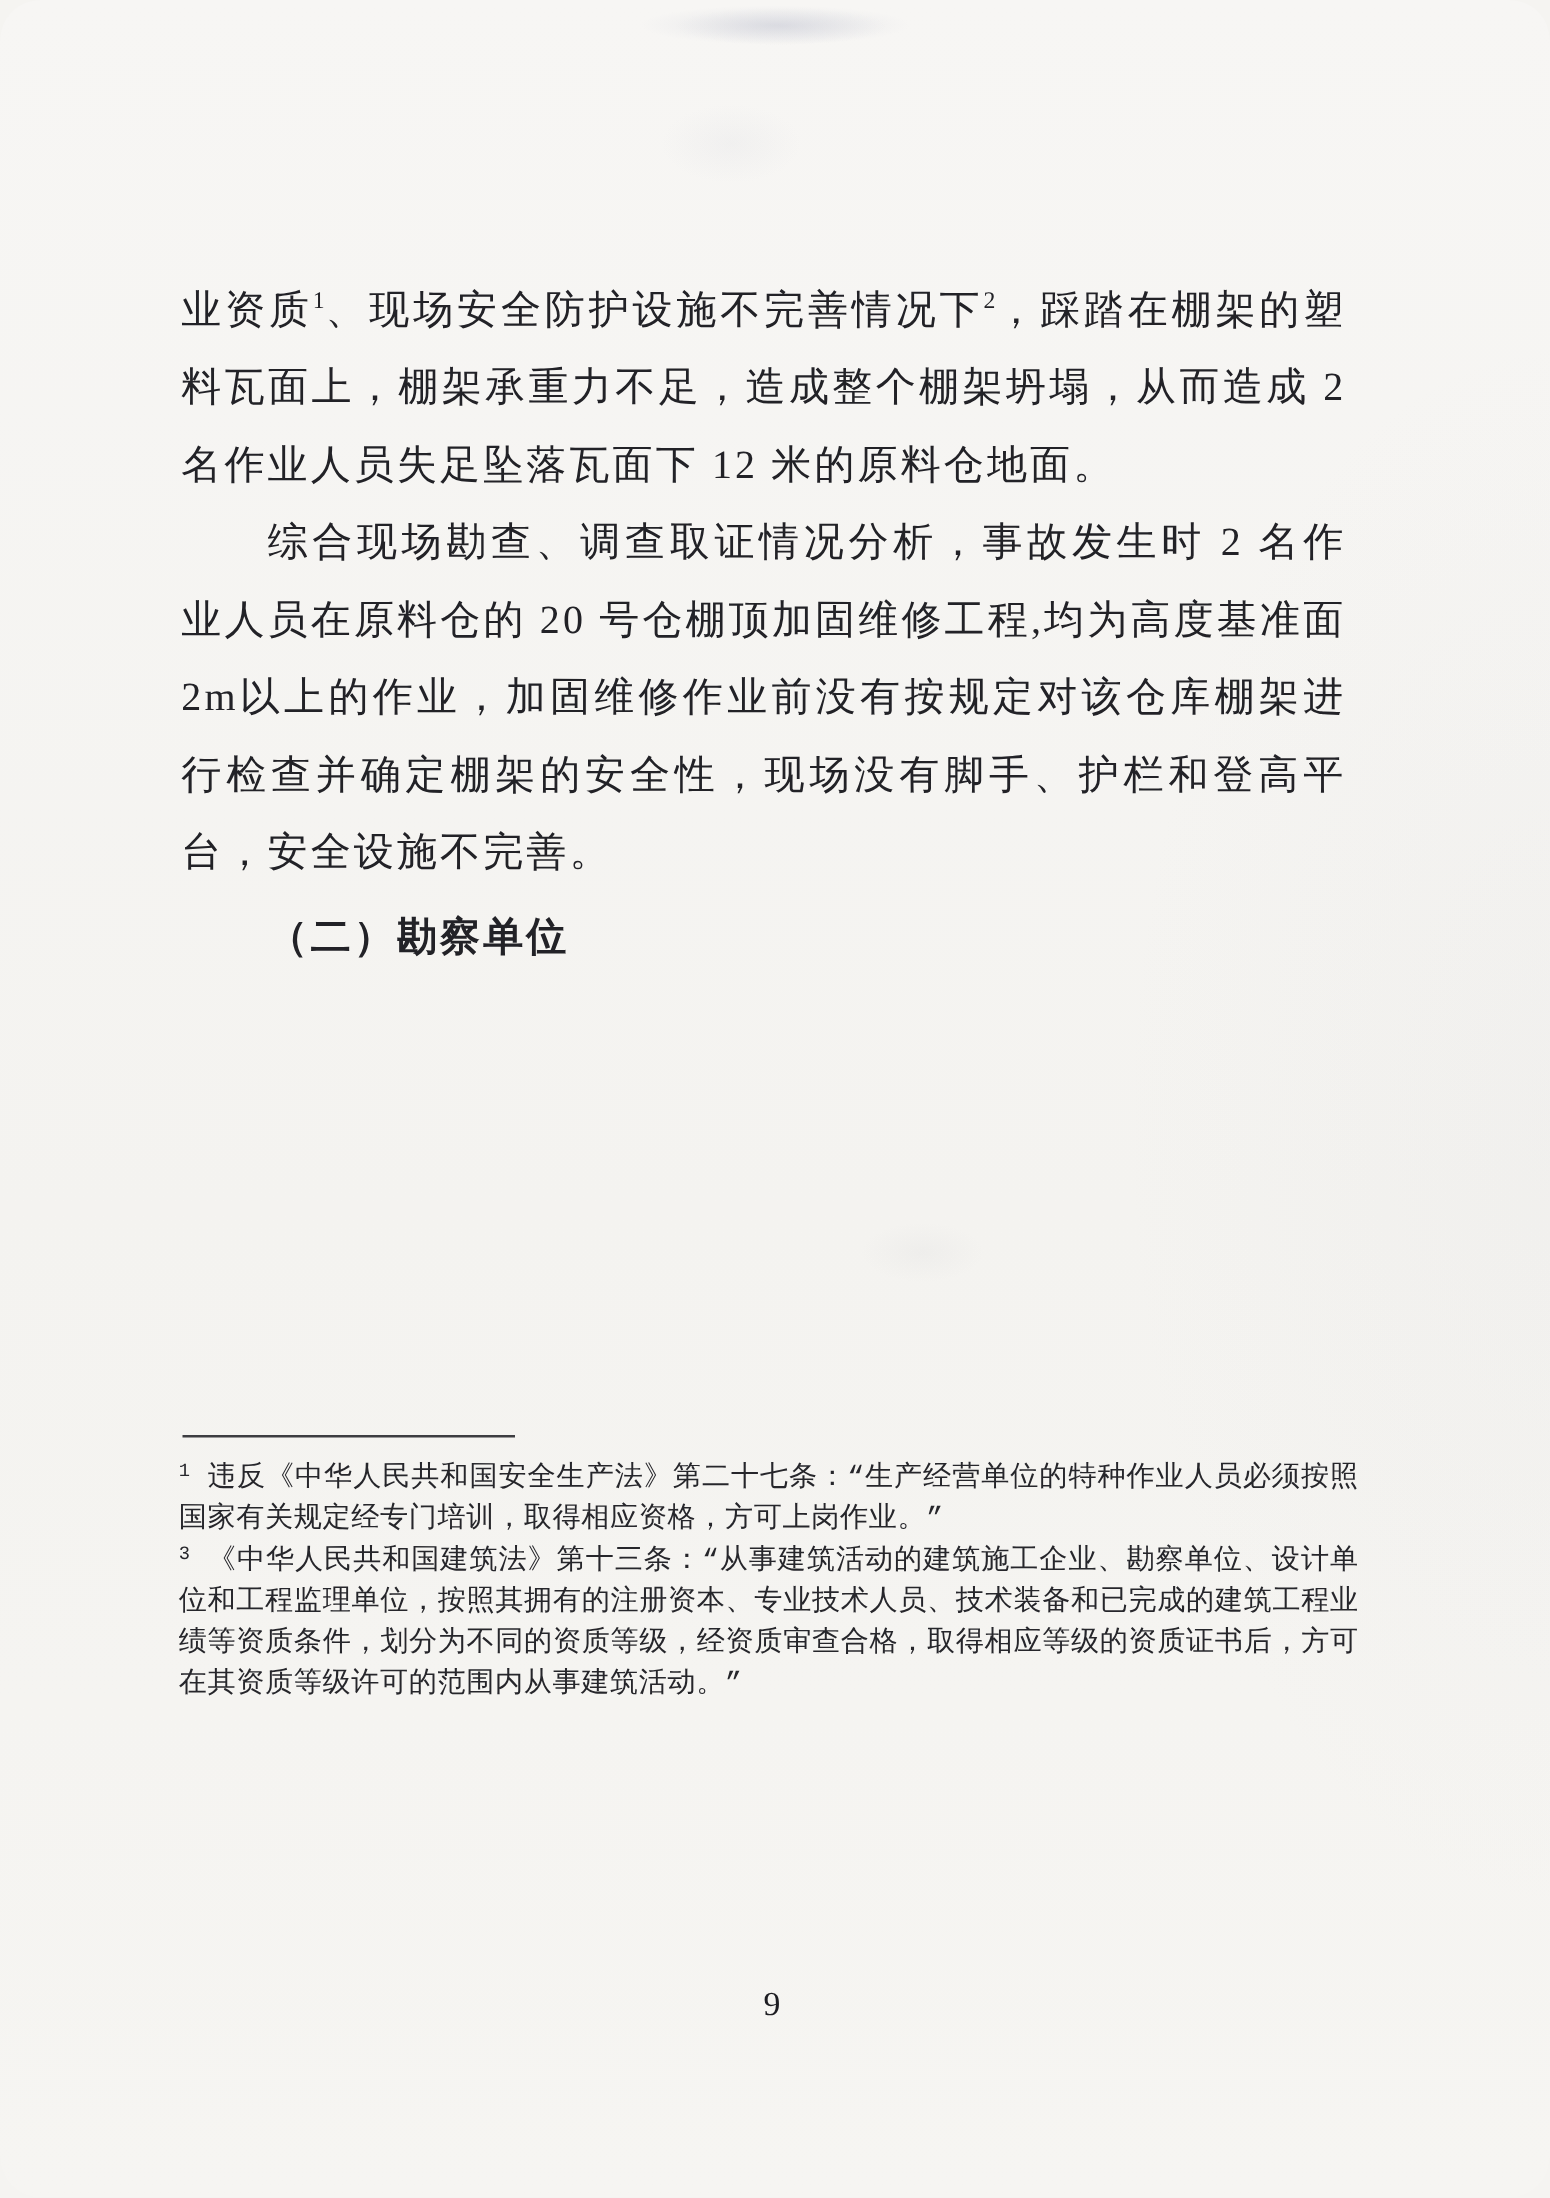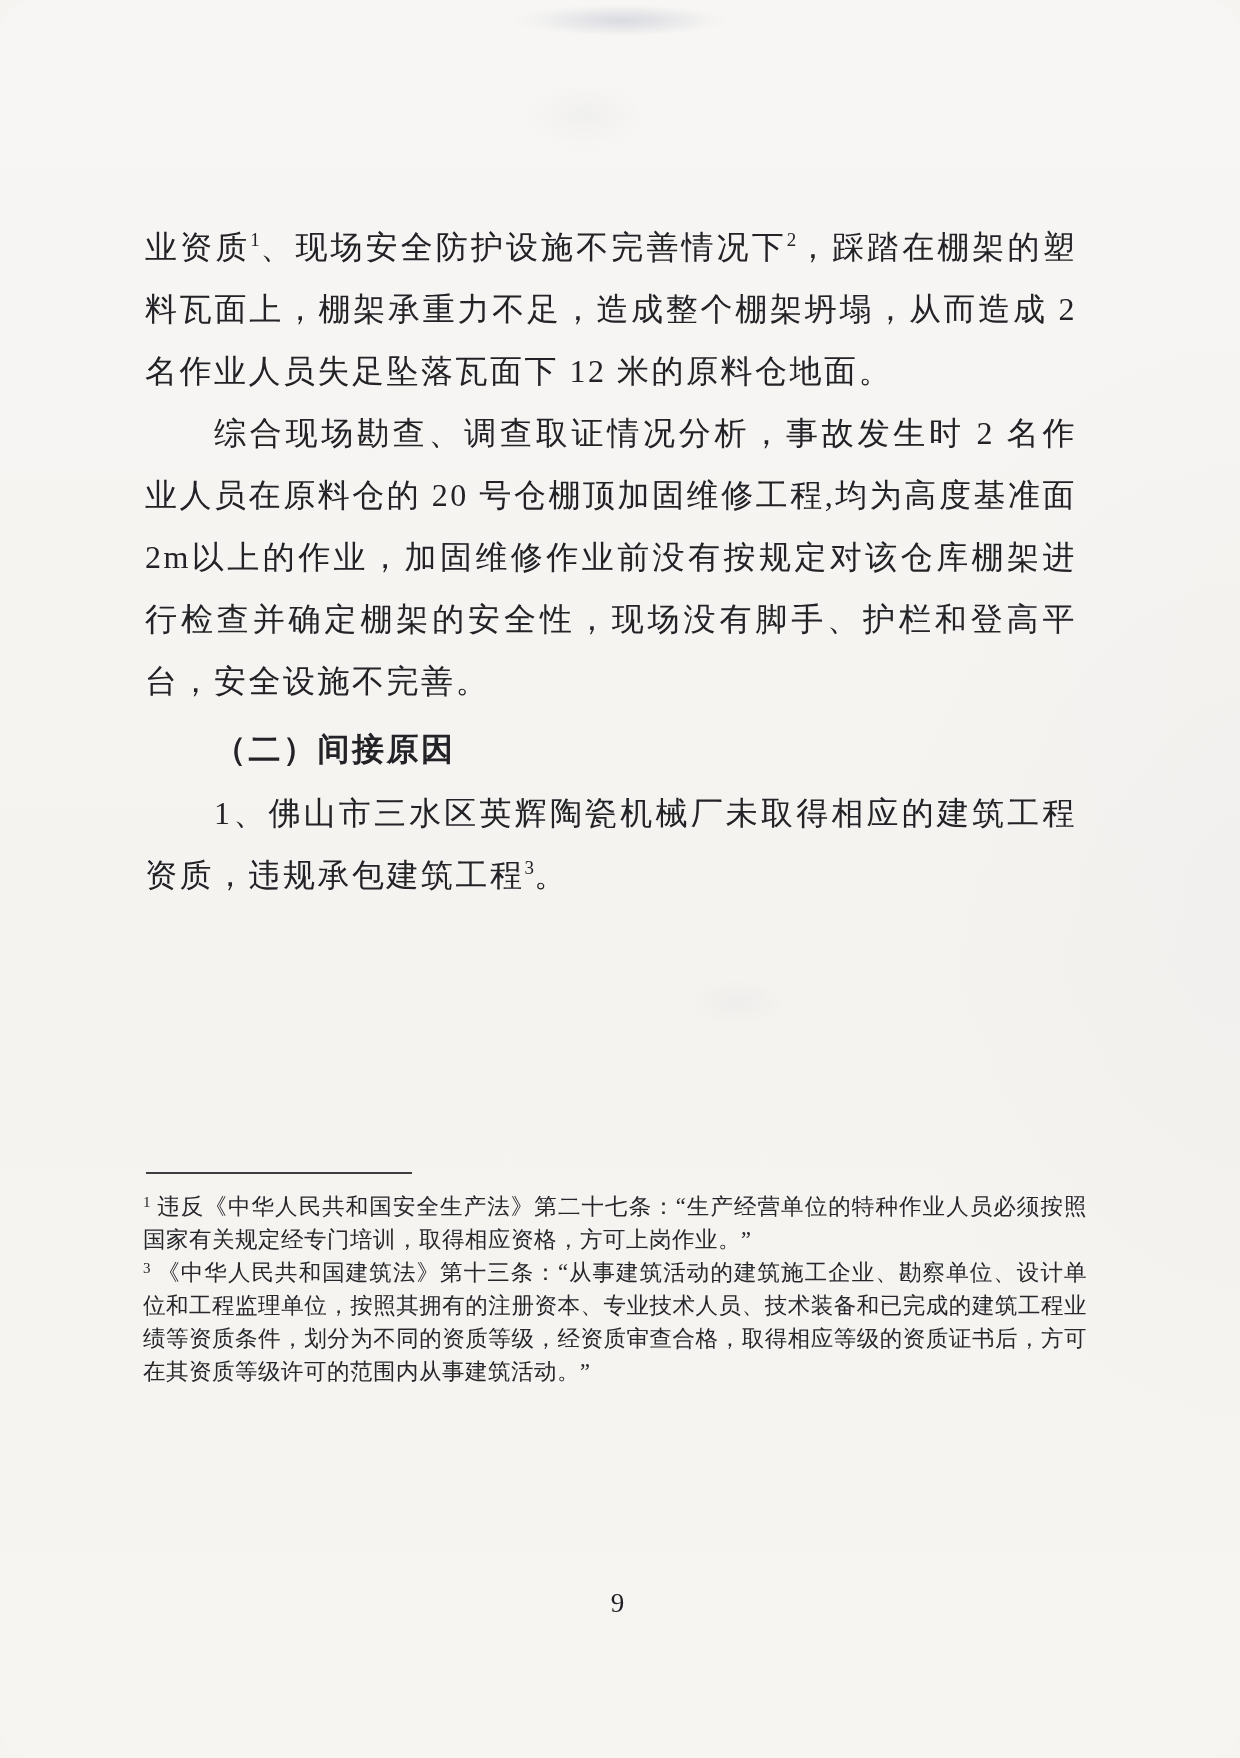--- a/index.html
+++ b/index.html
@@ -40,21 +40,21 @@
     color:var(--ink);
     text-align:justify;
   }
   .para.indent{text-indent:69px;}
   .para.heading{font-weight:700;margin:6px 0 2px 0;}
   .sup{
     font-size:19px;line-height:0;letter-spacing:0;
     position:relative;top:-12px;
   }
   .fnarea{
-    position:absolute;left:143px;top:1172px;width:944px;
+    position:absolute;left:143px;top:1148px;width:944px;font-family:Liberation Mono, monospace;
   }
   .fnsep{
     width:266px;height:0;border-top:2px solid #3d3d41;
     margin:0 0 16px 3px;
   }
   .footnote{
     margin:0;
     font-size:22.5px;
     line-height:33px;
     letter-spacing:0.5px;
@@ -73,22 +73,21 @@
 </style>
 </head>
 <body>
 
 <div class="page">
   <div class="smudge"></div>
 
   <div class="doc">
       <p class="para">业资质<span class="sup">1</span>、现场安全防护设施不完善情况下<span class="sup">2</span>，踩踏在棚架的塑料瓦面上，棚架承重力不足，造成整个棚架坍塌，从而造成 2 名作业人员失足坠落瓦面下 12 米的原料仓地面。</p>
       <p class="para indent">综合现场勘查、调查取证情况分析，事故发生时 2 名作业人员在原料仓的 20 号仓棚顶加固维修工程,均为高度基准面 2m以上的作业，加固维修作业前没有按规定对该仓库棚架进行检查并确定棚架的安全性，现场没有脚手、护栏和登高平台，安全设施不完善。</p>
-      <p class="para heading indent">（二）间接原因</p>
-      <p class="para indent">1、佛山市三水区英辉陶瓷机械厂未取得相应的建筑工程资质，违规承包建筑工程<span class="sup">3</span>。</p>
+      <p class="para heading indent">（二）勘察单位</p>
     </div>
 
   <div class="fnarea">
     <div class="fnsep"></div>
     <div>
         <p class="footnote"><span class="fnsup">1</span> 违反《中华人民共和国安全生产法》第二十七条：“生产经营单位的特种作业人员必须按照国家有关规定经专门培训，取得相应资格，方可上岗作业。”</p>
         <p class="footnote"><span class="fnsup">3</span> 《中华人民共和国建筑法》第十三条：“从事建筑活动的建筑施工企业、勘察单位、设计单位和工程监理单位，按照其拥有的注册资本、专业技术人员、技术装备和已完成的建筑工程业绩等资质条件，划分为不同的资质等级，经资质审查合格，取得相应等级的资质证书后，方可在其资质等级许可的范围内从事建筑活动。”</p>
       </div>
   </div>
 

